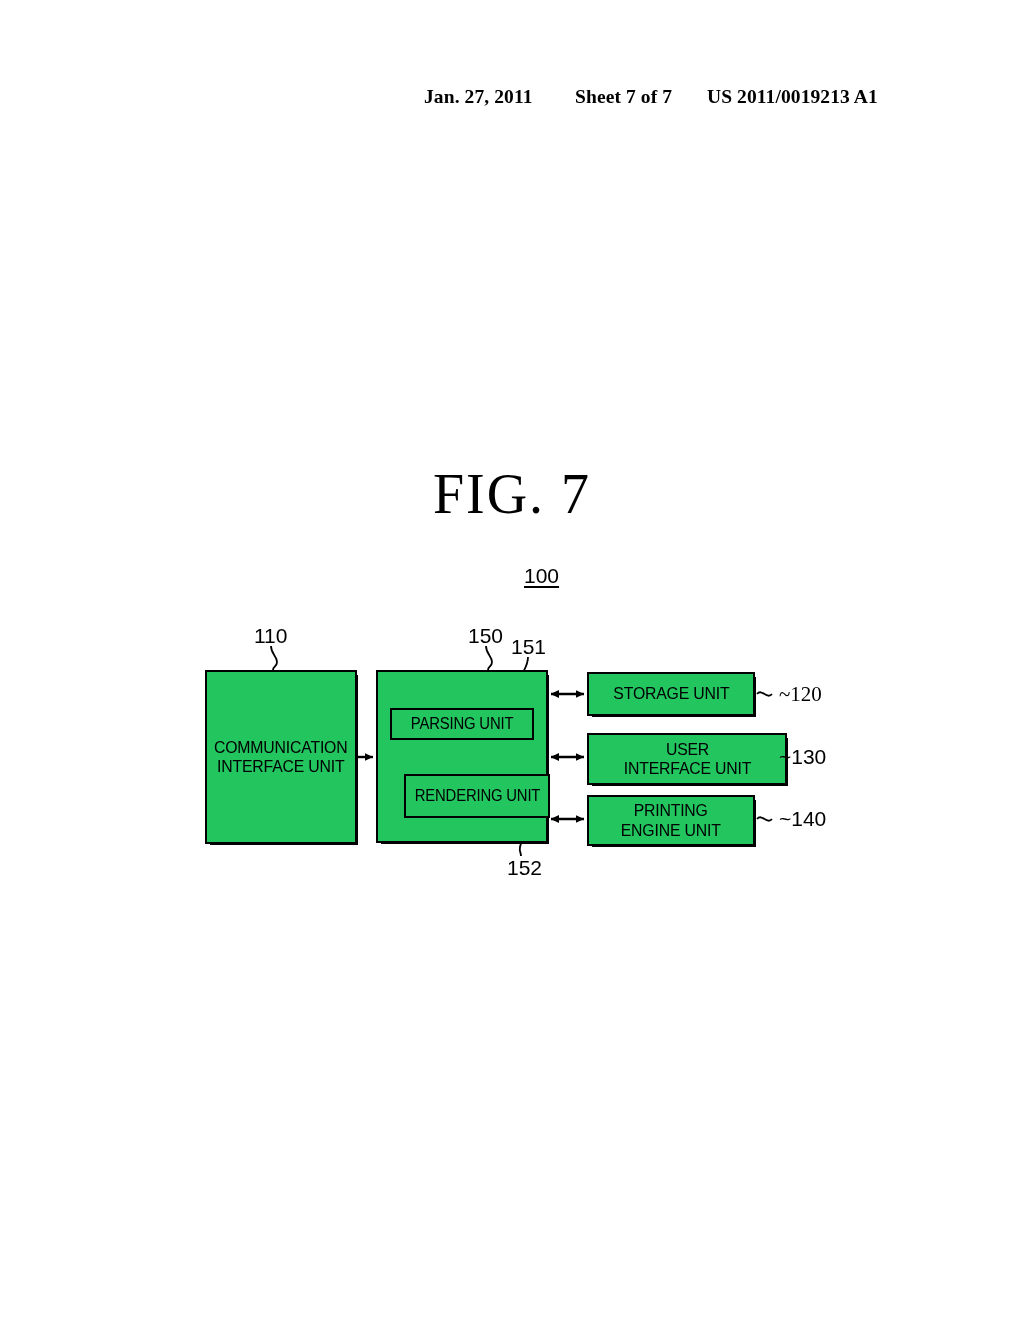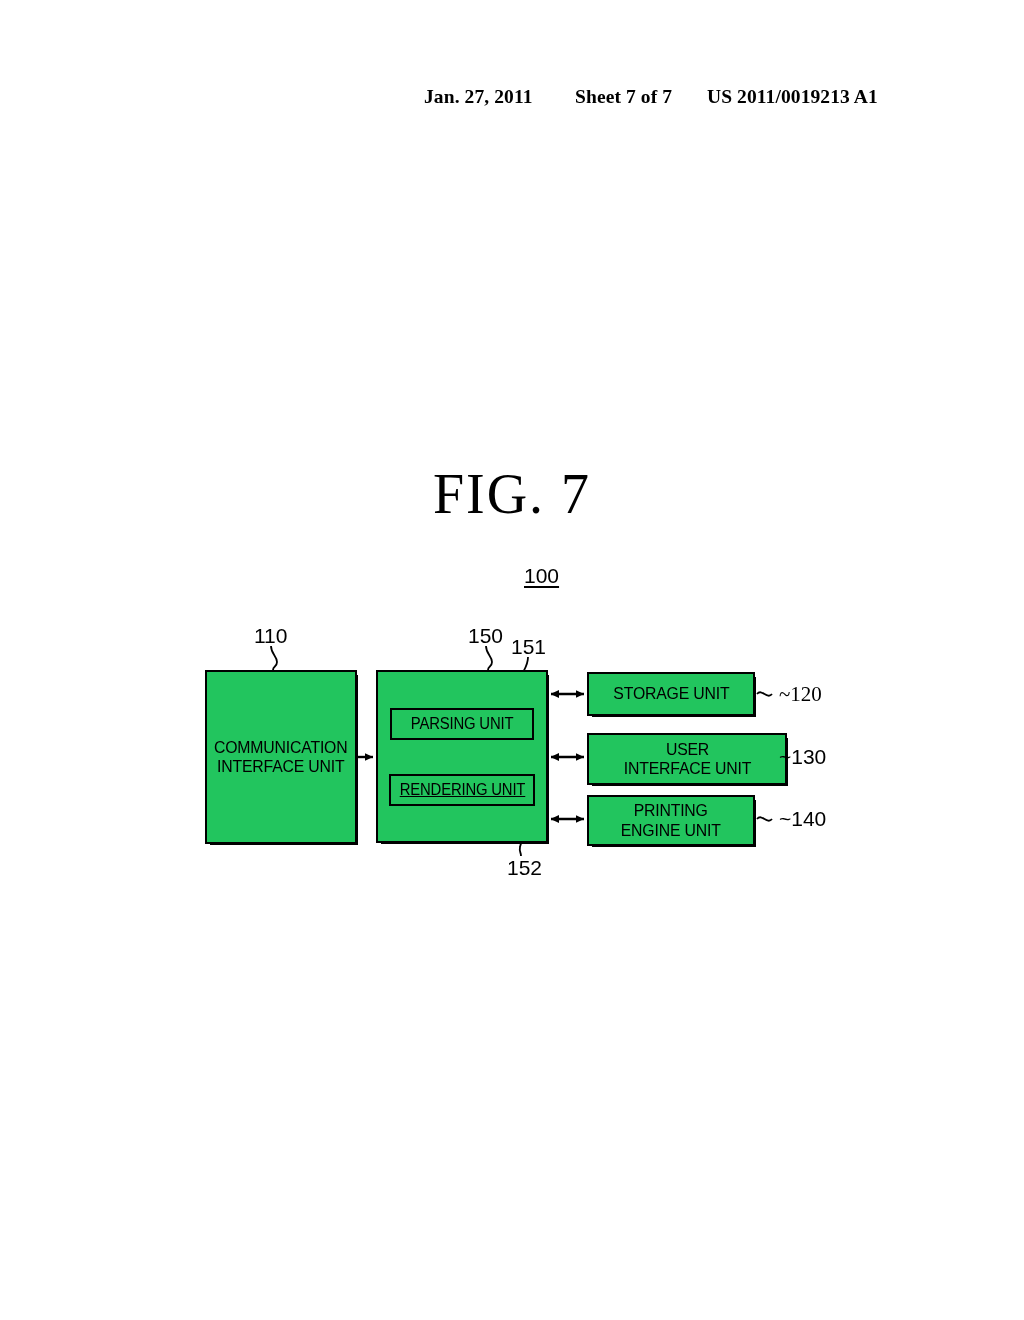--- a/index.html
+++ b/index.html
@@ -87,21 +87,21 @@
     bottom: -3px;
     left: 3px;
     border-right: 2px solid #000;
     border-bottom: 2px solid #000;
     pointer-events: none;
   }
 
   #box-comm      { left: 186px; top: 670px; width: 152px; height: 174px; margin-left: 19px; }
   #box-control   { left: 376px; top: 670px; width: 172px; height: 173px; }
   #box-parsing   { left: 390px; top: 708px; width: 144px; height: 32px; }
-  #box-rendering { left: 389px; top: 774px; width: 146px; height: 32px; text-decoration: underline; }
+  #box-rendering { left: 404px; top: 774px; width: 146px; height: 44px; }
   #box-storage   { left: 587px; top: 672px; width: 168px; height: 44px; }
   #box-userif    { left: 587px; top: 733px; width: 200px; height: 52px; }
   #box-printing  { left: 587px; top: 795px; width: 168px; height: 51px; }
 
   #box-parsing .box-text,
   #box-rendering .box-text { font-size: 16px; }
   #box-parsing::after,
   #box-rendering::after { display: none; }
 
   

